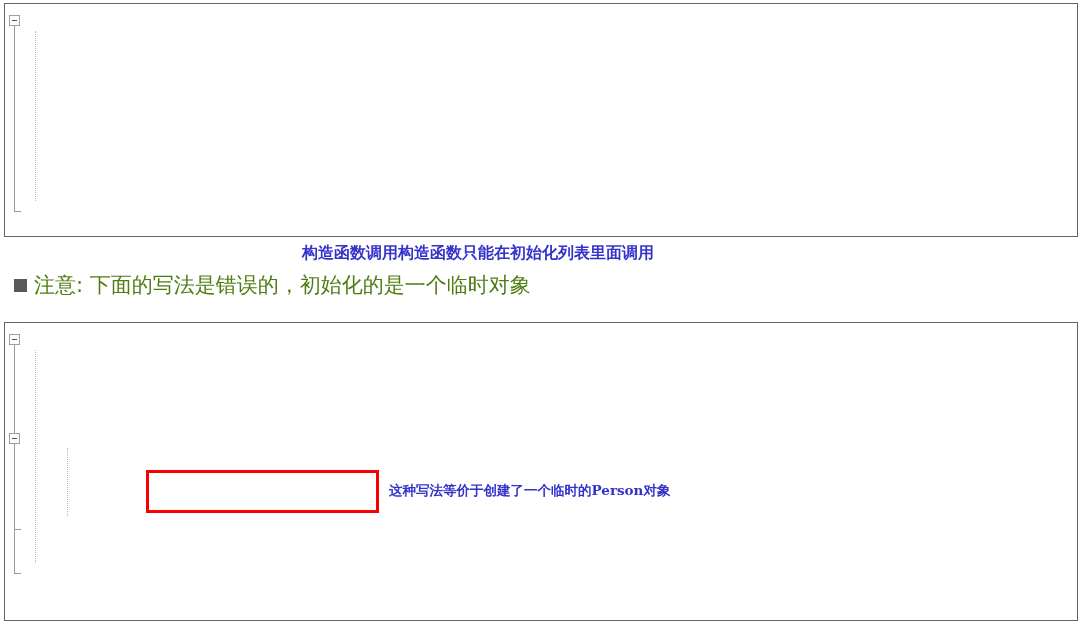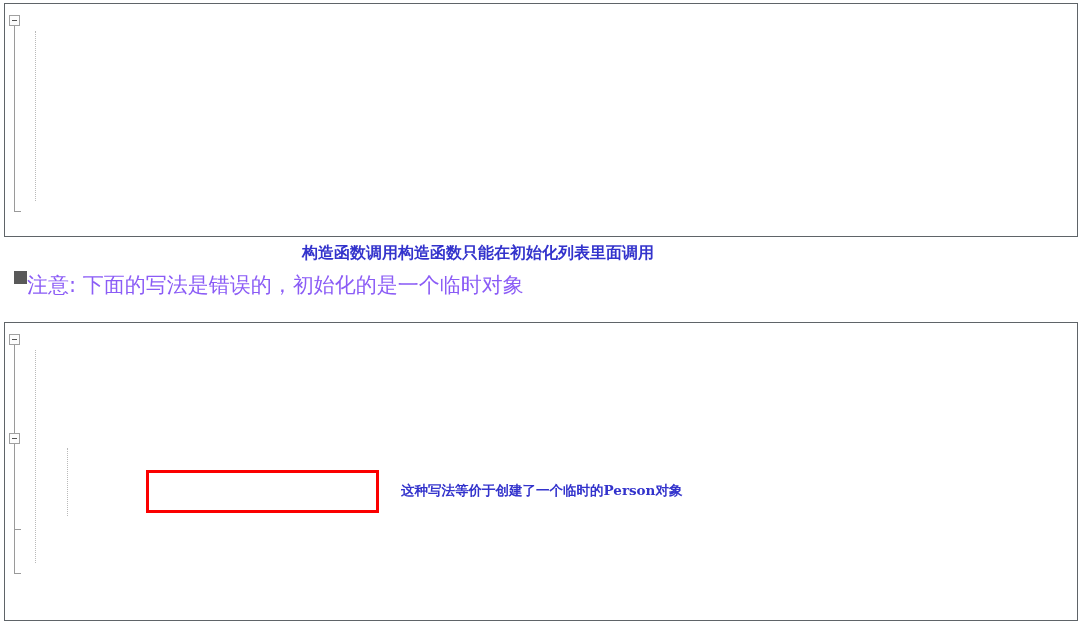--- a/index.html
+++ b/index.html
@@ -85,30 +85,31 @@
   
   .annotation {
     position: absolute;
     color: #3333cc;
     font-family: "DejaVu Serif", "Liberation Serif", serif;
     font-weight: 700;
     font-size: 16px;
     white-space: nowrap;
   }
   #annotation-top { left: 302px; top: 243px; }
-  #annotation-inline { left: 389px; top: 482px; font-size: 13.5px; margin-left: 12px; }
+  #annotation-inline { left: 389px; top: 482px; font-size: 13.5px; }
 
   
   #note-line {
     position: absolute;
     left: 14px;
     top: 271px;
     display: flex;
-    align-items: flex-start;
-    color: #8b5cf6;
+    align-items: center;
+    gap: 7px;
+    color: #4d7c0f;
     font-size: 21px;
     white-space: nowrap;
   }
   #note-bullet {
     width: 13px;
     height: 13px;
     background: #595959;
     display: inline-block;
     flex: 0 0 auto;
   }

